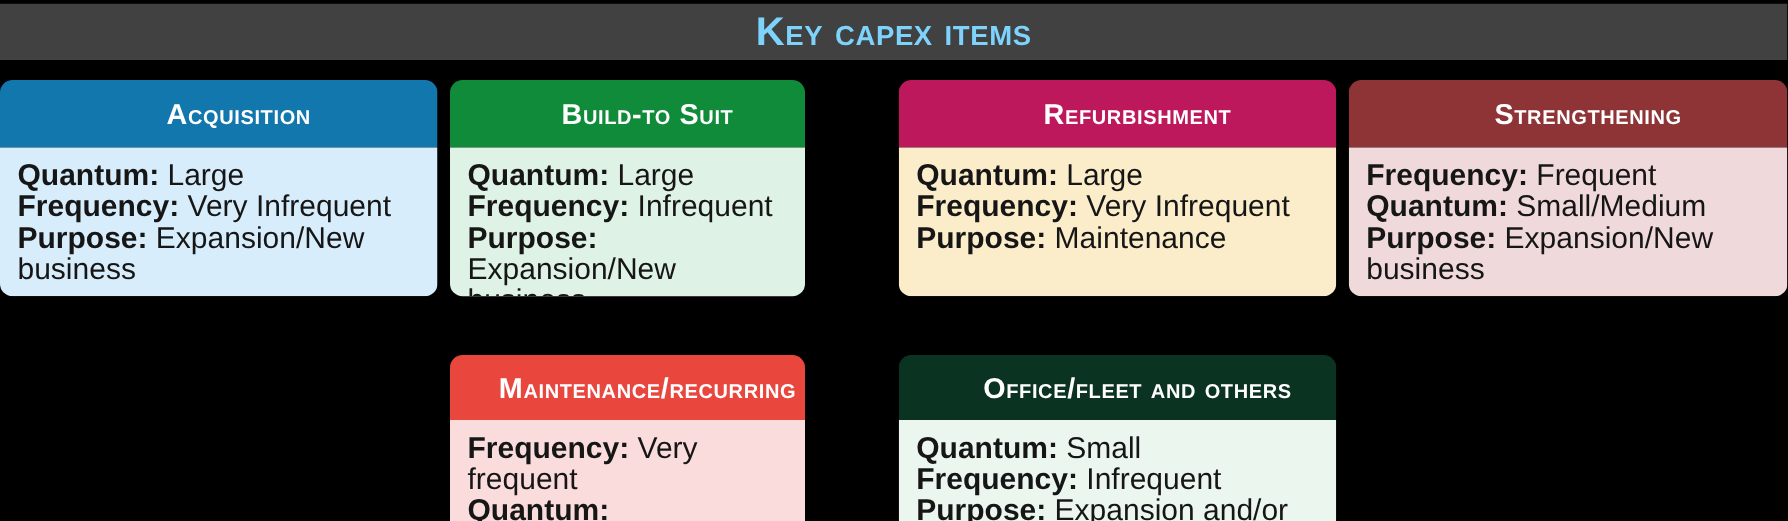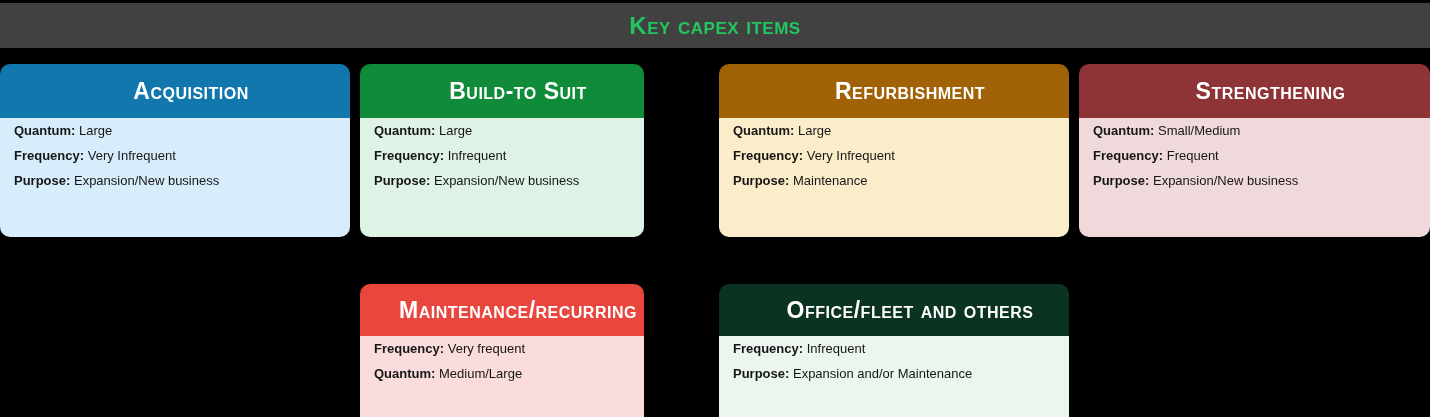--- a/index.html
+++ b/index.html
@@ -15,23 +15,23 @@
   .title-bar {
     position: absolute;
     left: 0; top: 3px;
     width: 1430px; height: 45px;
     background: #414141;
     display: flex;
     align-items: center;
     justify-content: center;
   }
   .title-text {
-    color: #22c55e;
+    color: #7dd3fc;
     font-weight: bold;
-    font-size: 24px;
+    font-size: 32px;
     font-variant: small-caps;
     letter-spacing: 0.5px;
   }
 
   .card {
     position: absolute;
     border-radius: 10px;
     overflow: hidden;
     display: flex;
     flex-direction: column;
@@ -59,22 +59,22 @@
     color: #ffffff;
     font-weight: bold;
     font-size: 23px;
     font-variant: small-caps;
     letter-spacing: 0.5px;
     white-space: nowrap;
   }
 
   .card-body {
     flex: 1 1 auto;
-    padding: 0 10px 6px 14px;
-    font-size: 13px;
+    padding: 10px 10px 6px 14px;
+    font-size: 24px;
     line-height: 25px;
     color: #161616;
   }
   .field-label { font-weight: bold; }
 </style>
 </head>
 <body style="background: rgb(0, 0, 0);">
 
 <div class="title-bar" style="background: rgb(65, 65, 65);">
   <span class="title-text">Key capex items</span>
@@ -96,52 +96,53 @@
     <span class="card-title">Build-to Suit</span>
   </div>
   <div class="card-body" style="background: rgb(223, 242, 230);">
     <div><span class="field-label">Quantum:</span> <span>Large</span></div>
     <div><span class="field-label">Frequency:</span> <span>Infrequent</span></div>
     <div><span class="field-label">Purpose:</span> <span>Expansion/New business</span></div>
   </div>
 </div>
 
 <div class="card col3 row1">
-  <div class="card-header" style="background: #a16207;">
+  <div class="card-header" style="background: #be185d;">
     <span class="card-title">Refurbishment</span>
   </div>
   <div class="card-body" style="background: rgb(252, 237, 202);">
     <div><span class="field-label">Quantum:</span> <span>Large</span></div>
     <div><span class="field-label">Frequency:</span> <span>Very Infrequent</span></div>
     <div><span class="field-label">Purpose:</span> <span>Maintenance</span></div>
   </div>
 </div>
 
 <div class="card col4 row1">
   <div class="card-header" style="background: rgb(142, 51, 54);">
     <span class="card-title">Strengthening</span>
   </div>
   <div class="card-body" style="background: rgb(240, 217, 218);">
+    <div><span class="field-label">Frequency:</span> <span>Frequent</span></div>
     <div><span class="field-label">Quantum:</span> <span>Small/Medium</span></div>
-    <div><span class="field-label">Frequency:</span> <span>Frequent</span></div>
     <div><span class="field-label">Purpose:</span> <span>Expansion/New business</span></div>
   </div>
 </div>
 
 <div class="card col2 row2">
   <div class="card-header" style="background: rgb(233, 70, 62);">
     <span class="card-title">Maintenance/recurring</span>
   </div>
   <div class="card-body" style="background: rgb(250, 220, 220);">
     <div><span class="field-label">Frequency:</span> <span>Very frequent</span></div>
     <div><span class="field-label">Quantum:</span> <span>Medium/Large</span></div>
   </div>
 </div>
 
 <div class="card col3 row2">
   <div class="card-header" style="background: rgb(11, 51, 34);">
     <span class="card-title">Office/fleet and others</span>
   </div>
   <div class="card-body" style="background: rgb(235, 246, 239);">
+    <div><span class="field-label">Quantum:</span> <span>Small</span></div>
     <div><span class="field-label">Frequency:</span> <span>Infrequent</span></div>
     <div><span class="field-label">Purpose:</span> <span>Expansion and/or Maintenance</span></div>
   </div>
 </div>
 
 </body></html>

